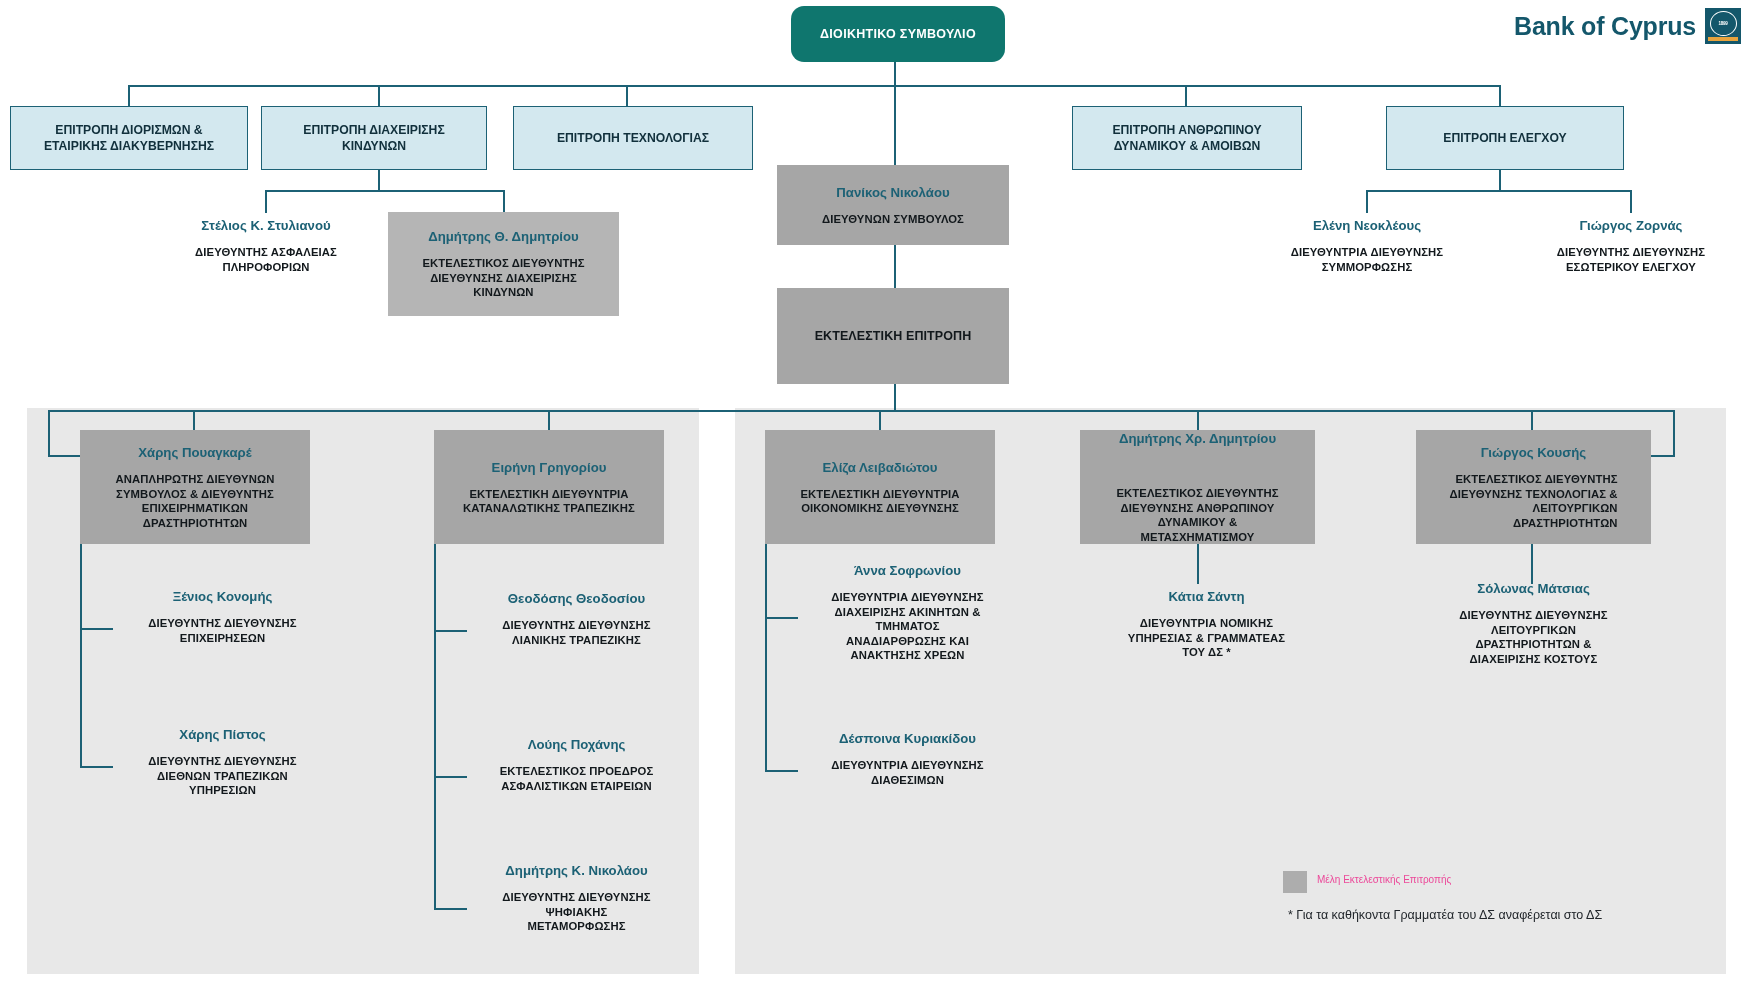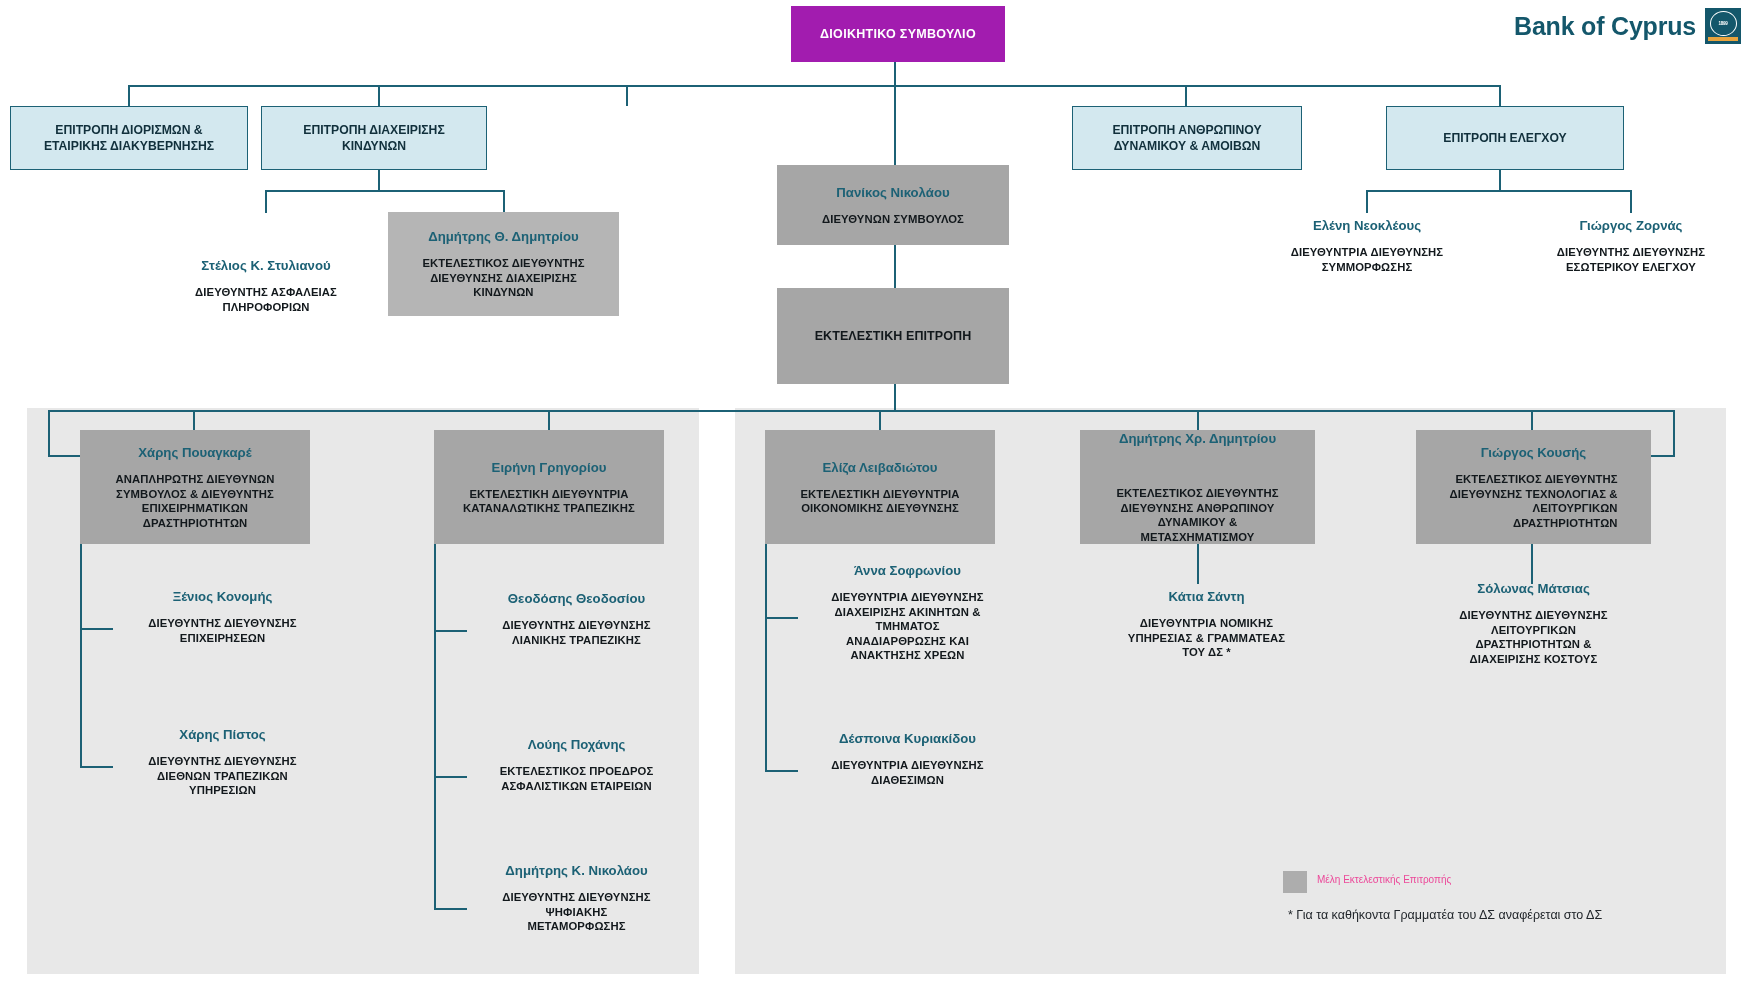--- a/index.html
+++ b/index.html
@@ -59,26 +59,27 @@
   }
 
   
   .node {
     position: absolute;
     display: flex; flex-direction: column;
     align-items: center; justify-content: center;
     text-align: center;
   }
   .box-board {
-    background: #a21caf;
+    background: #0f766e;
     color: #ffffff;
     font-size: 12.5px;
     font-weight: 700;
     letter-spacing: 0.25px;
     padding: 6px 8px;
+    border-radius: 13px;
   }
   .box-committee {
     background: #d3e8ef;
     border: 1px solid #1c6175;
     color: #11303c;
     font-size: 12.2px;
     font-weight: 700;
     line-height: 16px;
     padding: 6px 8px;
   }
@@ -170,41 +171,44 @@
   <div class="node box-committee" style="left:10px; top:106px; width:238px; height:64px;">
     <div style="white-space:pre-line;">ΕΠΙΤΡΟΠΗ ΔΙΟΡΙΣΜΩΝ &amp;
 ΕΤΑΙΡΙΚΗΣ ΔΙΑΚΥΒΕΡΝΗΣΗΣ</div>
   </div>
 
   <div class="node box-committee" style="left:261px; top:106px; width:226px; height:64px;">
     <div style="white-space:pre-line;">ΕΠΙΤΡΟΠΗ ΔΙΑΧΕΙΡΙΣΗΣ
 ΚΙΝΔΥΝΩΝ</div>
   </div>
 
+  <div class="node box-committee" style="left:513px; top:106px; width:240px; height:64px;">
+    <div style="white-space:pre-line;">ΕΠΙΤΡΟΠΗ ΤΕΧΝΟΛΟΓΙΑΣ</div>
+  </div>
 
   <div class="node box-committee" style="left:1072px; top:106px; width:230px; height:64px;">
     <div style="white-space:pre-line;">ΕΠΙΤΡΟΠΗ ΑΝΘΡΩΠΙΝΟΥ
 ΔΥΝΑΜΙΚΟΥ &amp; ΑΜΟΙΒΩΝ</div>
   </div>
 
   <div class="node box-committee" style="left:1386px; top:106px; width:238px; height:64px;">
     <div style="white-space:pre-line;">ΕΠΙΤΡΟΠΗ ΕΛΕΓΧΟΥ</div>
   </div>
 
   <div class="ln lnv" style="left:378px; top:170px; height:20px;"></div>
   <div class="ln lnh" style="left:265px; top:190px; width:239px;"></div>
   <div class="ln lnv" style="left:265px; top:190px; height:23px;"></div>
   <div class="ln lnv" style="left:503px; top:190px; height:23px;"></div>
 
   <div class="ln lnv" style="left:1499px; top:170px; height:20px;"></div>
   <div class="ln lnh" style="left:1366px; top:190px; width:266px;"></div>
   <div class="ln lnv" style="left:1366px; top:190px; height:23px;"></div>
   <div class="ln lnv" style="left:1630px; top:190px; height:23px;"></div>
 
-  <div class="node plain" style="left:150px; top:215px; width:232px;margin-top:40px;">
+  <div class="node plain" style="left:150px; top:215px; width:232px;">
     <div class="pname">Στέλιος Κ. Στυλιανού</div>
     <div class="ptitle" style="white-space:pre-line;">ΔΙΕΥΘΥΝΤΗΣ ΑΣΦΑΛΕΙΑΣ
 ΠΛΗΡΟΦΟΡΙΩΝ</div>
   </div>
 
   <div class="node box-grey" style="left:388px; top:212px; width:231px; height:104px;">
     <div class="pname">Δημήτρης Θ. Δημητρίου</div>
     <div class="ptitle" style="white-space:pre-line;">ΕΚΤΕΛΕΣΤΙΚΟΣ ΔΙΕΥΘΥΝΤΗΣ
 ΔΙΕΥΘΥΝΣΗΣ ΔΙΑΧΕΙΡΙΣΗΣ
 ΚΙΝΔΥΝΩΝ</div>

